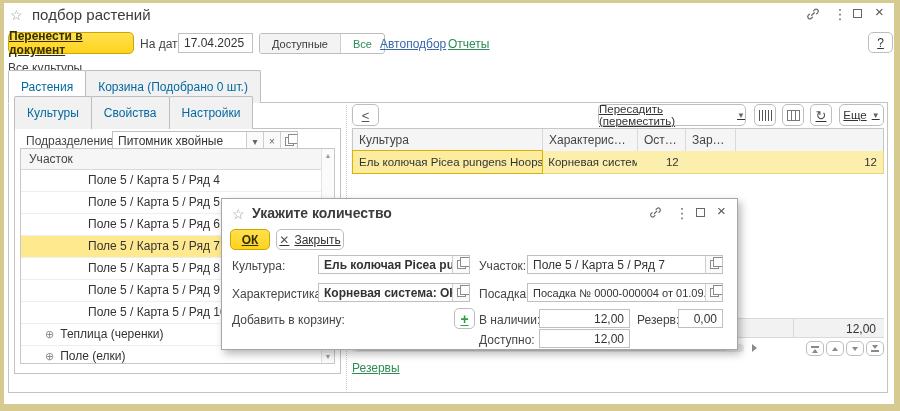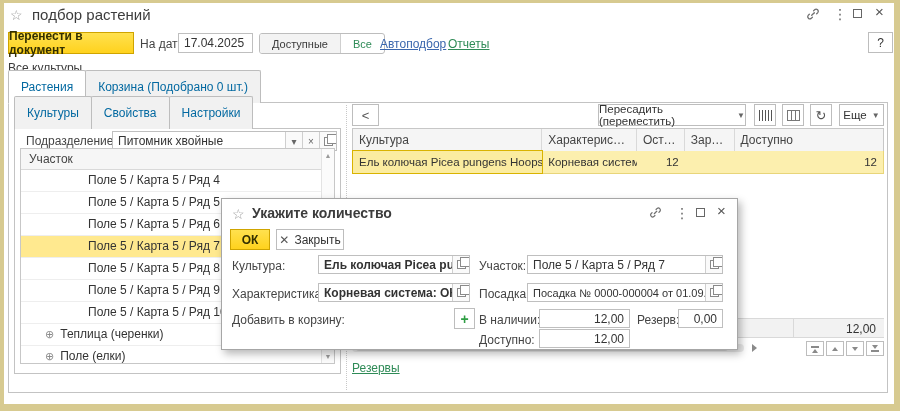--- a/index.html
+++ b/index.html
@@ -10,21 +10,21 @@
   .frame { position:absolute; inset:0; border:3px solid #d7ca90; border-left-width:4px; border-right-width:6px; border-bottom-width:7px; pointer-events:none; z-index:60; }
 
   
   .star { color:#9a9a9a; font-size:14px; line-height:14px; cursor:pointer; }
   .win-title { font-size:15px; color:#3c3c3c; }
   .kebab { color:#666; font-size:14px; line-height:12px; cursor:pointer; }
   .maxbox { width:9px; height:9px; border:1.5px solid #666; cursor:pointer; }
   .closex { color:#555; font-size:15px; line-height:14px; cursor:pointer; }
 
   
-  .btn { display:flex; align-items:center; justify-content:center; background:#fff; border:1px solid #bdbdbd; border-radius:0; cursor:pointer; font-size:12px; color:#333; }
+  .btn { display:flex; align-items:center; justify-content:center; background:#fff; border:1px solid #bdbdbd; border-radius:5px; cursor:pointer; font-size:12px; color:#333;text-decoration:underline; }
   .btn-yellow { background:linear-gradient(#ffe14f,#ffd21d); border:1px solid #cfa400; font-weight:bold; color:#332f00; }
   .caret-down { font-size:8px; color:#666; margin-left:5px; }
 
   .lbl { color:#444; }
   .field { background:#fff; border:1px solid #bfbfbf; display:flex; align-items:center; overflow:hidden; }
   .field .txt { flex:1; padding:0 5px; white-space:nowrap; overflow:hidden; }
   .field .num { text-align:right; }
   .mini-btn { width:17px; align-self:stretch; border-left:1px solid #cfcfcf; display:flex; align-items:center; justify-content:center; background:#fafafa; cursor:pointer; color:#666; font-size:10px; }
   .open-ico { position:relative; width:9px; height:9px; border:1px solid #8a8a8a; background:#fff; }
   .open-ico::after { content:""; position:absolute; left:2px; top:-4px; width:8px; height:8px; border:1px solid #8a8a8a; background:#fff; }
@@ -131,21 +131,21 @@
   <div class="abs panel-box" style="left:8px;top:102px;width:880px;height:291px;"></div>
 
   <div class="abs tabstrip" style="left:14px;top:106px;height:23px;z-index:5;">
     <div class="tab" style="height:21px;">Культуры</div>
     <div class="tab" style="height:21px;">Свойства</div>
     <div class="tab" style="height:21px;">Настройки</div>
   </div>
   <div class="abs panel-box" style="left:14px;top:128px;width:327px;height:246px;"></div>
 
   <span class="abs lbl" style="left:26px;top:134px;">Подразделение:</span>
-  <div class="abs field" style="left:112px;top:131px;width:225px;height:20px;">
+  <div class="abs field" style="left:112px;top:131px;width:186px;height:20px;">
     <span class="txt">Питомник хвойные</span>
     <span class="mini-btn">▾</span>
     <span class="mini-btn">×</span>
     <span class="mini-btn">
         <span class="open-ico"></span>
       </span>
   </div>
 
   <div class="abs tree-box" style="left:20px;top:148px;width:315px;height:216px;">
     <div class="tree-head">Участок</div>
@@ -185,21 +185,20 @@
   <div class="abs btn" style="left:839px;top:104px;width:45px;height:22px;font-size:11.5px;">
     <span>Еще</span>
     <span class="caret-down">▼</span>
   </div>
 
   <div class="abs gridhead" style="left:352px;top:128px;width:532px;" id="grid-head">
       <div class="hcell" style="width: 190px;">Культура</div>
       <div class="hcell" style="width: 95px;">Характеристика</div>
       <div class="hcell" style="width: 48px;">Остаток</div>
       <div class="hcell" style="width: 50px;">Зарезервировано</div>
-      <div class="hcell" style="width: 149px; border-right: none;">Доступно</div>
     </div>
   <div class="abs gridrow" style="left:352px;top:151px;width:532px;" id="grid-row">
       <div class="cell focus" style="width: 190px;">Ель колючая Picea pungens Hoopsii</div>
       <div class="cell" style="width: 95px;">Корневая система:...</div>
       <div class="cell num" style="width: 48px;">12</div>
       <div class="cell num" style="width: 50px;"></div>
       <div class="cell num" style="width: 149px;">12</div>
     </div>
 
   <div class="abs totals" style="left:352px;top:318px;width:532px;height:20px;line-height:18px;">

